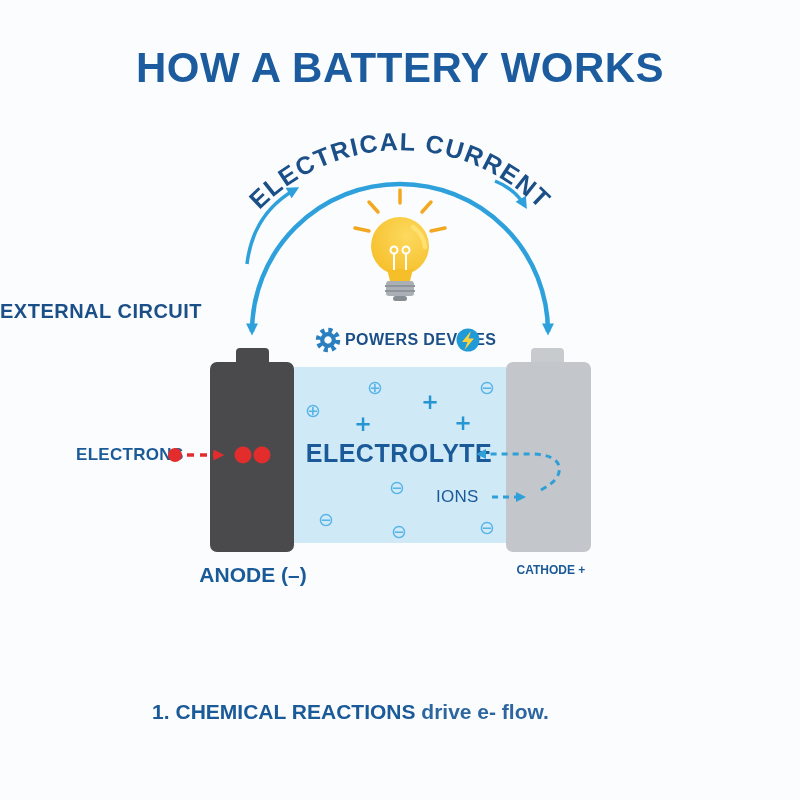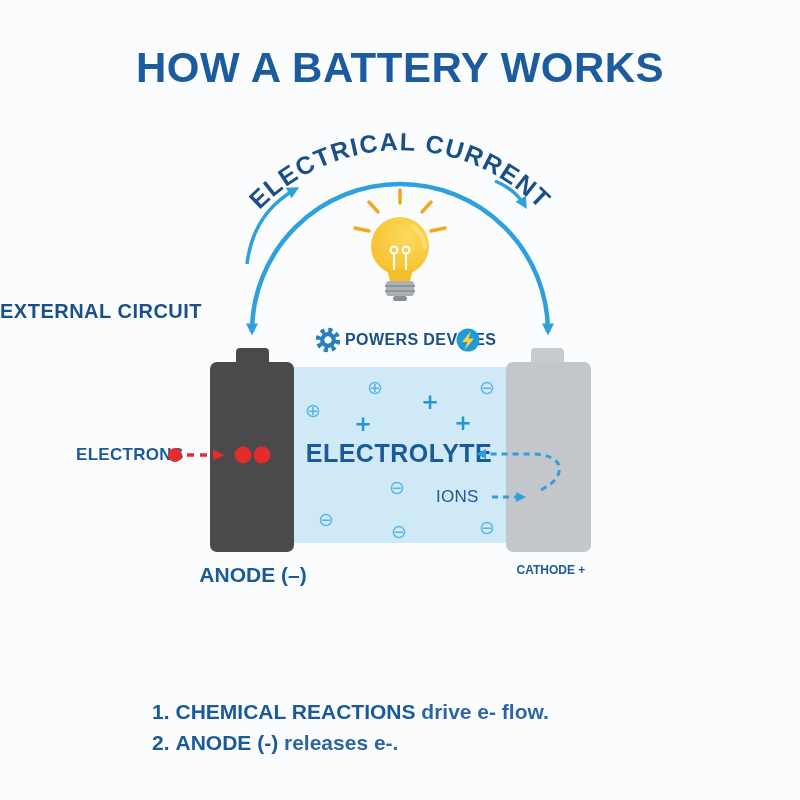--- a/index.html
+++ b/index.html
@@ -73,21 +73,20 @@
 <div class="abs external">EXTERNAL CIRCUIT</div>
 <div class="abs powers">POWERS DEVICES</div>
 <div class="abs electrons">ELECTRONS</div>
 <div class="abs electrolyte-label">ELECTROLYTE</div>
 <div class="abs ions-label">IONS</div>
 <div class="abs anode-label">ANODE (–)</div>
 <div class="abs cathode-label">CATHODE +</div>
 
 <div class="abs notes">
   <div><span class="num">1.</span><span class="strong">CHEMICAL REACTIONS</span><span class="rest"> drive e- flow.</span></div>
-  <div><span class="num">2.</span><span class="strong">ANODE (-)</span><span class="rest"> releases e-.</span></div>
 </div>
 
 <svg class="overlay" width="800" height="800" viewBox="0 0 800 800">
   <defs>
     <marker id="mArrow" viewBox="0 0 10 10" refX="7" refY="5" markerWidth="13" markerHeight="12" orient="auto" markerUnits="userSpaceOnUse">
       <path d="M0,0 L10,5 L0,10 Z" fill="#2ea1dc"></path>
     </marker>
     <marker id="mArrowStart" viewBox="0 0 10 10" refX="7" refY="5" markerWidth="13" markerHeight="12" orient="auto-start-reverse" markerUnits="userSpaceOnUse">
       <path d="M0,0 L10,5 L0,10 Z" fill="#2ea1dc"></path>
     </marker>

